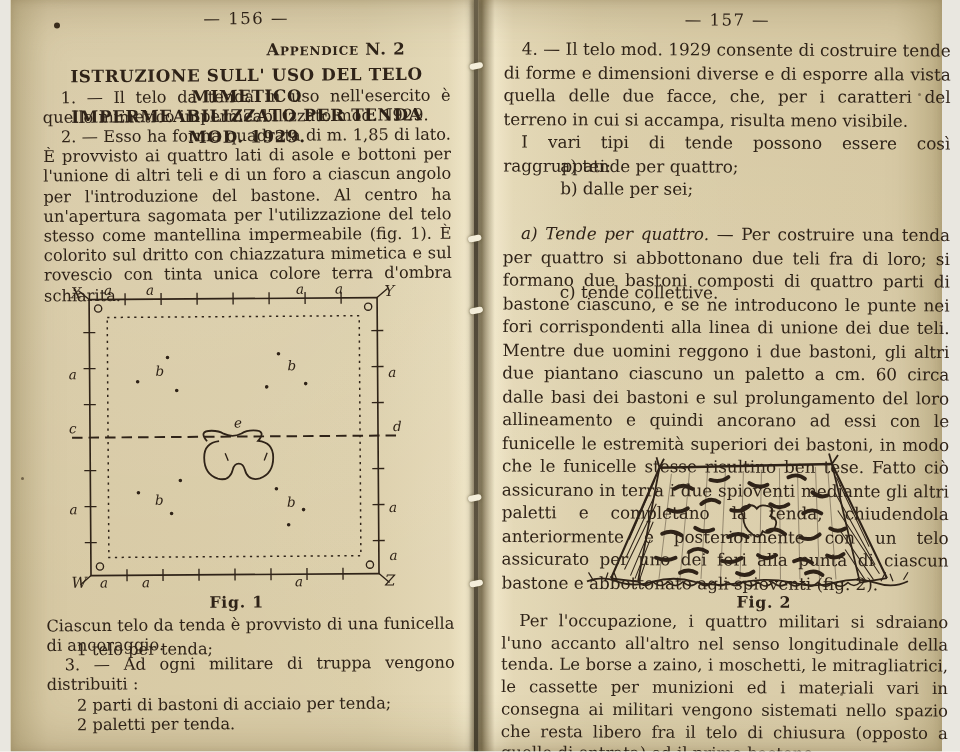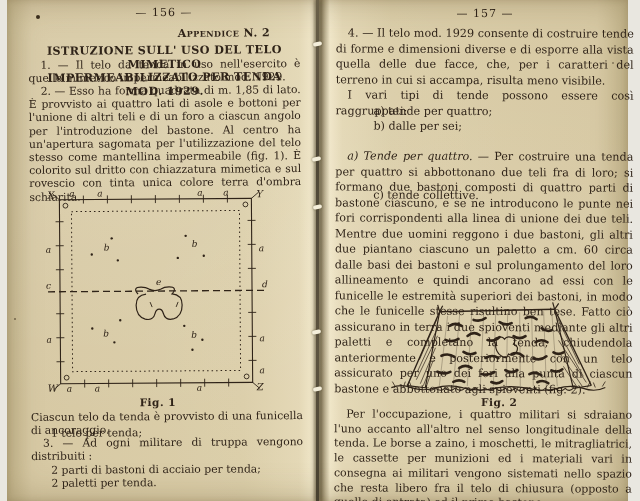--- a/index.html
+++ b/index.html
@@ -227,17 +227,17 @@
             <path d="M164 70 q6 3 11 -1"></path>
           <path d="M66 82 q6 -3 11 0"></path> 
             <path d="M104 82 q6 3 11 -1"></path> 
             <path d="M150 82 q6 -3 11 1"></path>
         </g>
 
         <path d="M108 44 q-4 -6 3 -7 q4 -1 6 2 q2 -3 6 -2 q7 1 3 7 q6 2 3 8 q-3 5 -8 2 q-2 6 -7 2 q-6 -4 -6 -12" stroke-width="1.2"></path>
       </g>
     </svg>
 
-    <div class="figcap" style="top:396px;left:53px;width:224px;">Fig. 2</div>
+    <div class="figcap" style="top:396px;left:63px;width:224px;">Fig. 2</div>
 
     <p class="para rp7" style="top:408px;margin:0;">Per l'occupazione, i quattro militari si sdraiano l'uno accanto all'altro nel senso longitudinale della tenda. Le borse a zaino, i moschetti, le mitragliatrici, le cassette per munizioni ed i materiali vari in consegna ai militari vengono sistemati nello spazio che resta libero fra il telo di chiusura (opposto a quello di entrata) ed il primo bastone.</p>
   </div>
 </div>
 
 </body></html>

